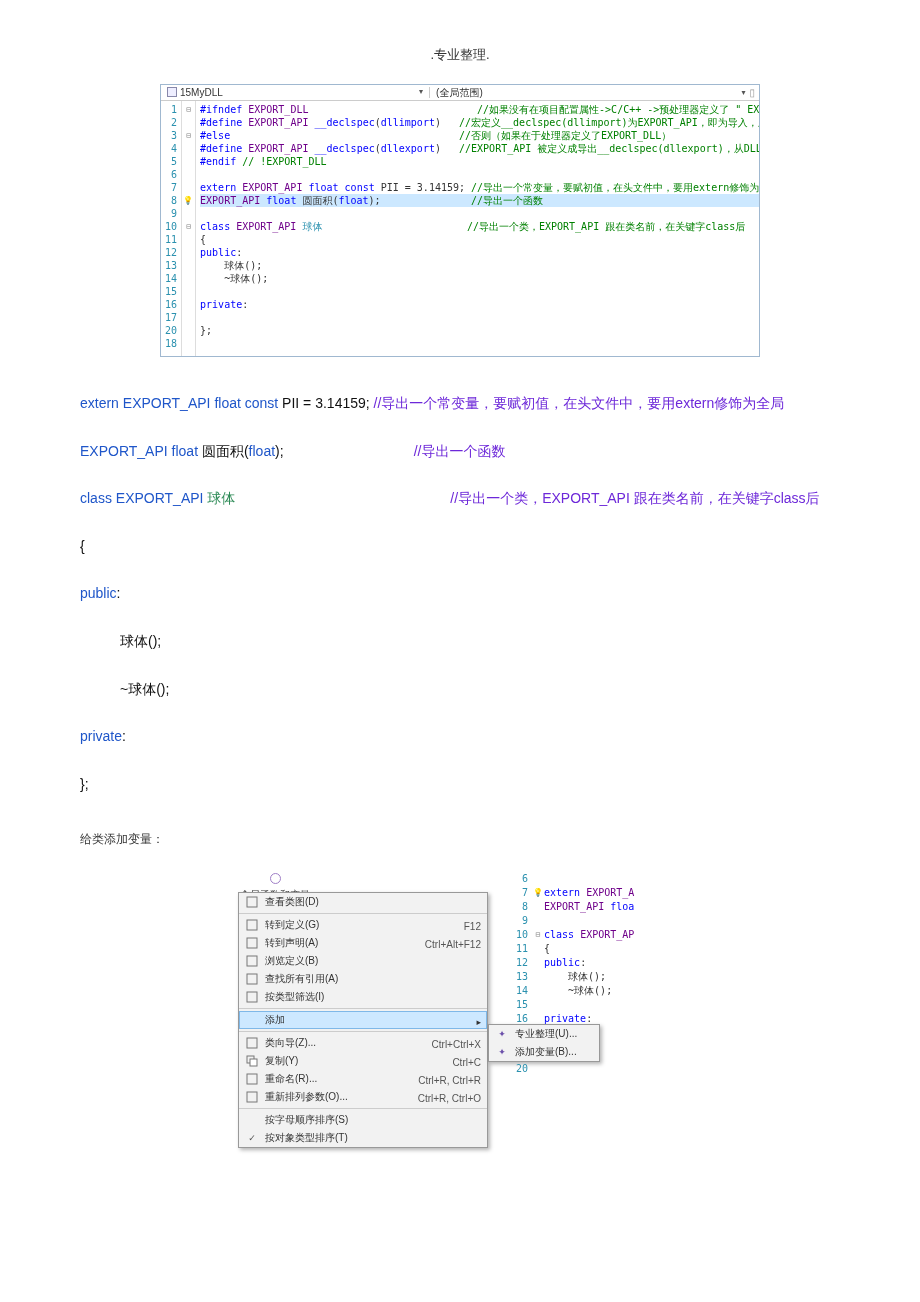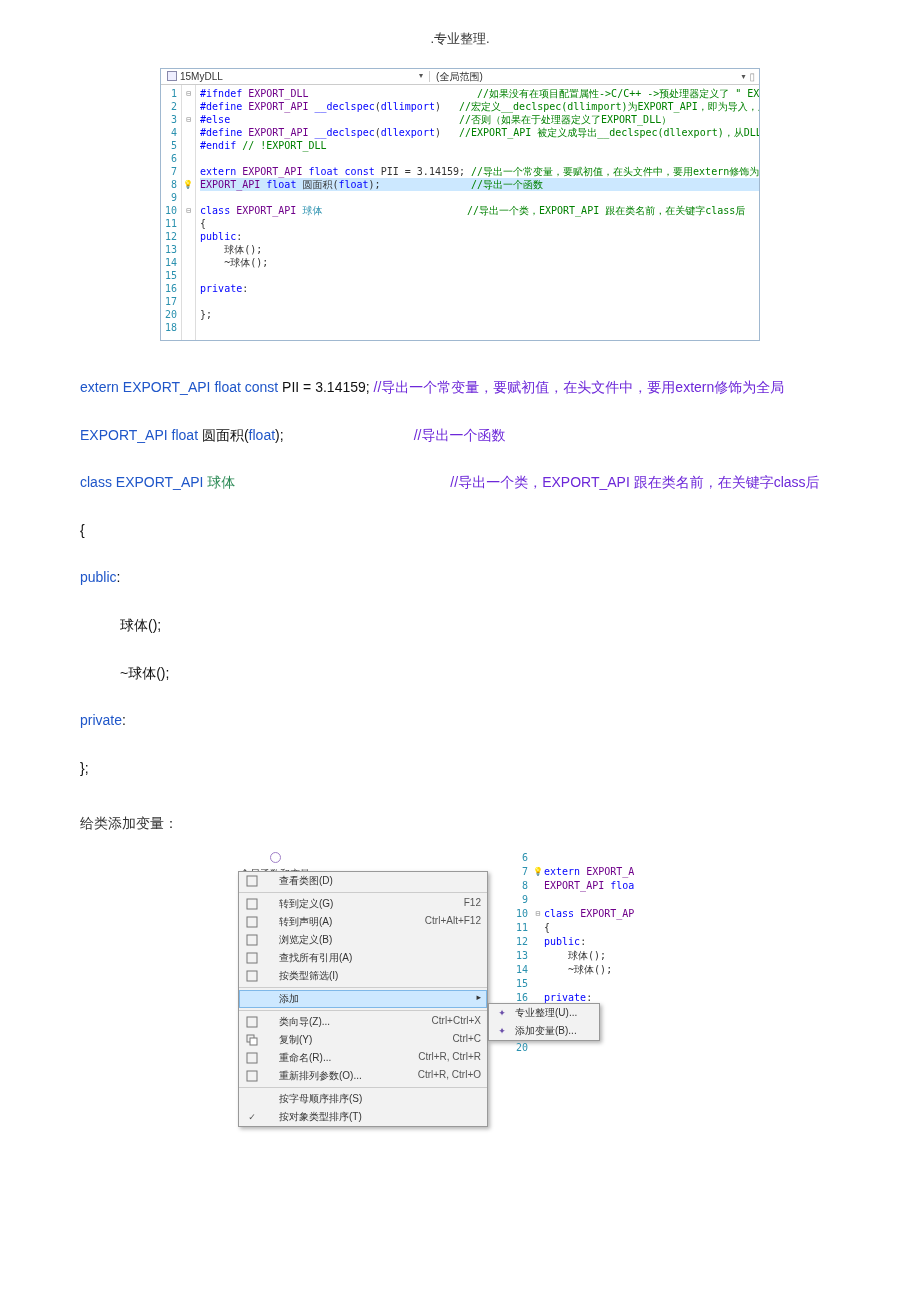--- a/index.html
+++ b/index.html
@@ -8,21 +8,21 @@
     background: #fff;
     font-family: "Microsoft YaHei", Arial, sans-serif;
     font-size: 13px;
     color: #333;
     padding-bottom: 60px;
   }
   .header-title {
     text-align: center;
     font-size: 13px;
     color: #333;
-    padding: 30px 0 20px;
+    padding: 46px 0 20px;
   }
 
   
   .ide {
     margin: 0 auto 30px;
     width: 600px;
     border: 1px solid #a0b8d0;
     background: #fff;
     position: relative;
   }
@@ -114,22 +114,22 @@
   }
   .explain .row { margin-bottom: 14px; }
   .explain .center-row { text-align: center; margin-bottom: 28px; }
   .kw-blue { color: #1f56c9; }
   .kw-green { color: #2e8b57; }
   .txt-black { color: #111; }
   .cm-green { color: #6d28d9; }
   .indent { padding-left: 40px; }
 
   .subhead {
-    margin: 0 80px 18px;
-    font-size: 14px;
+    margin: 0 80px 24px;
+    font-size: 12px;
   }
 
   
   .composite {
     margin: 0 auto;
     width: 500px;
     position: relative;
     font-size: 11px;
   }
   .tree {
@@ -157,24 +157,24 @@
     position: absolute;
     left: 28px; top: 20px;
     width: 250px;
     background: #f2f2f2;
     border: 1px solid #999;
     box-shadow: 2px 2px 4px rgba(0,0,0,0.3);
     font-size: 10px;
   }
   .ctxmenu .mi {
     display: flex;
-    align-items: flex-start;
+    align-items: flex-end;
     padding: 2px 6px;
     height: 18px;
-    gap: 20px;
+    gap: 6px;
   }
   .ctxmenu .mi.hover { background: #cde8ff; border: 1px solid #7fb8e8; height: 18px; padding: 1px 5px; }
   .ctxmenu .mi .icon {
     width: 14px; height: 14px;
     display: inline-flex; align-items: center; justify-content: center;
     font-size: 9px;
     color: #555;
   }
   .ctxmenu .mi .icon svg { width: 12px; height: 12px; }
   .ctxmenu .mi .label { flex: 1; }

